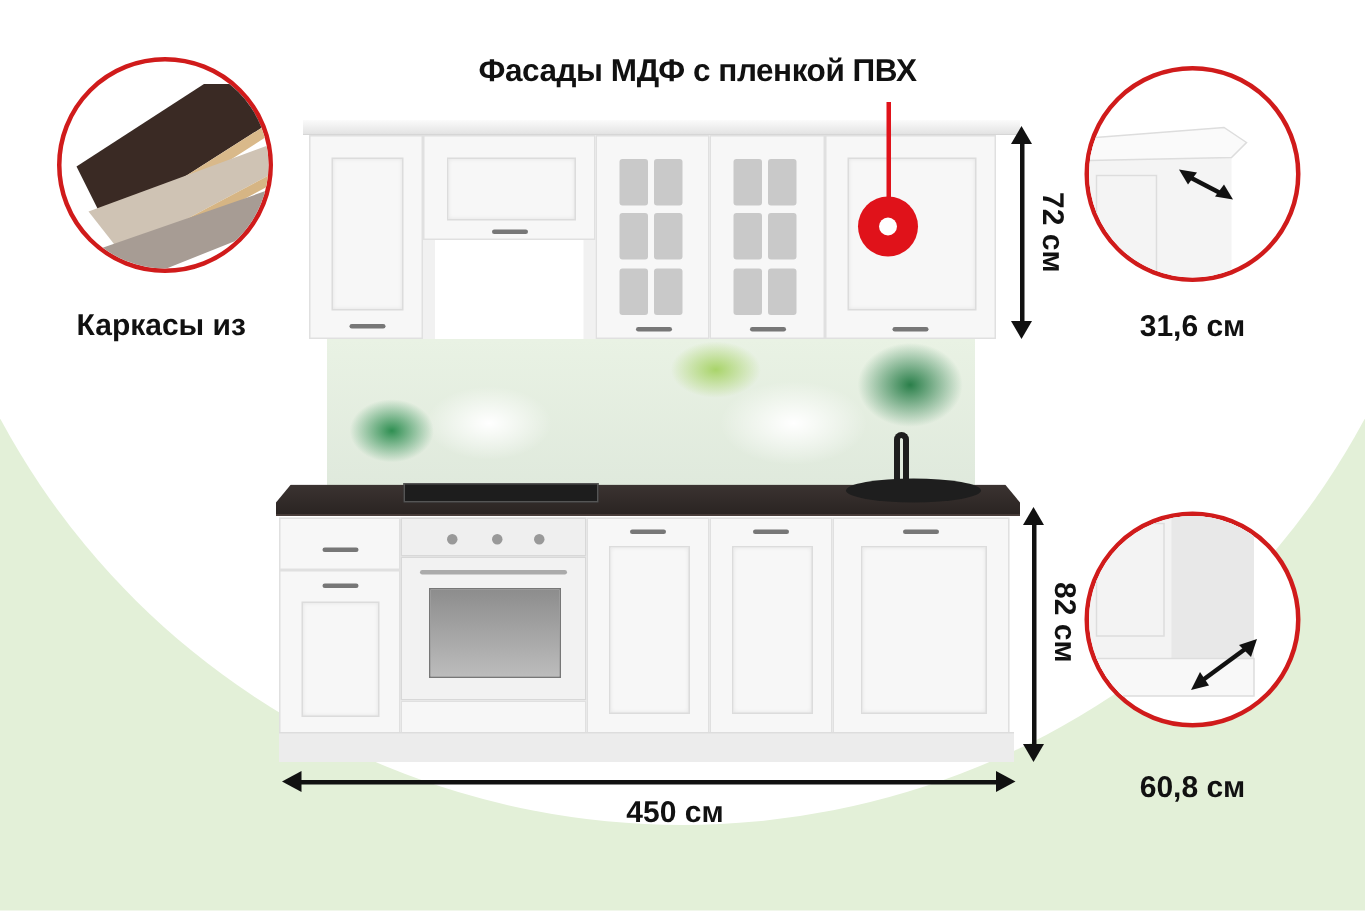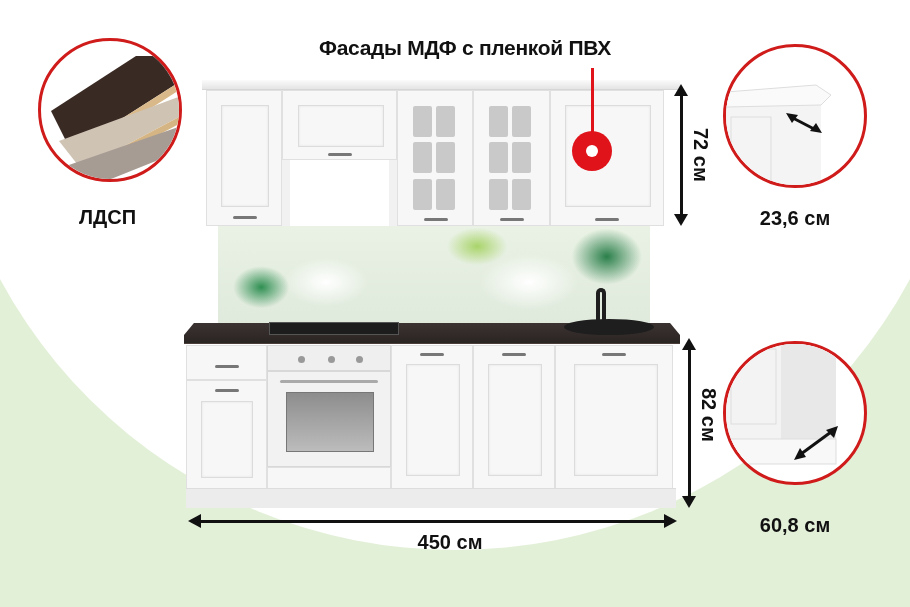--- a/index.html
+++ b/index.html
@@ -56,34 +56,34 @@
 <div class="abs circle" style="left:38px;top:38px;">
   <svg width="144" height="144" viewBox="0 0 144 144">
     <polygon points="10,70 95,15 140,15 140,40 30,110" fill="#3a2a24"></polygon>
     <polygon points="30,110 140,40 140,48 32,117" fill="#d9b98a"></polygon>
     <polygon points="18,100 140,55 140,75 40,128" fill="#cfc3b4"></polygon>
     <polygon points="40,128 140,75 140,82 42,134" fill="#d6b584"></polygon>
     <polygon points="25,125 140,85 140,110 55,144 30,144" fill="#a79c94"></polygon>
   </svg>
 </div>
 <div class="abs label" style="left:20px;top:202px;width:175px;">
-  <div>ЛДСП</div>
+  <div>Каркасы из</div>
 </div>
 
 <div class="abs circle" style="left:723px;top:44px;">
   <svg width="144" height="144" viewBox="0 0 144 144">
     <rect x="0" y="50" width="95" height="94" fill="#f4f4f4"></rect>
     <polygon points="0,45 90,38 105,48 95,58 0,60" fill="#fafafa" stroke="#ddd"></polygon>
     <rect x="5" y="70" width="40" height="74" fill="none" stroke="#ddd"></rect>
     <line x1="65" y1="70" x2="90" y2="83" stroke="#111" stroke-width="3"></line>
     <polygon points="60,66 72,68 66,76" fill="#111"></polygon>
     <polygon points="96,86 84,84 90,76" fill="#111"></polygon>
   </svg>
 </div>
-<div class="abs label" style="left:723px;top:203px;width:144px;">23,6 см</div>
+<div class="abs label" style="left:723px;top:203px;width:144px;">31,6 см</div>
 
 <div class="abs circle" style="left:723px;top:341px;">
   <svg width="144" height="144" viewBox="0 0 144 144">
     <rect x="0" y="0" width="110" height="120" fill="#f3f3f3"></rect>
     <rect x="55" y="0" width="55" height="95" fill="#e8e8e8"></rect>
     <rect x="5" y="5" width="45" height="75" fill="none" stroke="#ddd"></rect>
     <rect x="0" y="95" width="110" height="25" fill="#f8f8f8" stroke="#ddd"></rect>
     <line x1="75" y1="110" x2="105" y2="88" stroke="#111" stroke-width="3"></line>
     <polygon points="68,116 74,104 80,113" fill="#111"></polygon>
     <polygon points="112,82 100,86 108,94" fill="#111"></polygon>

